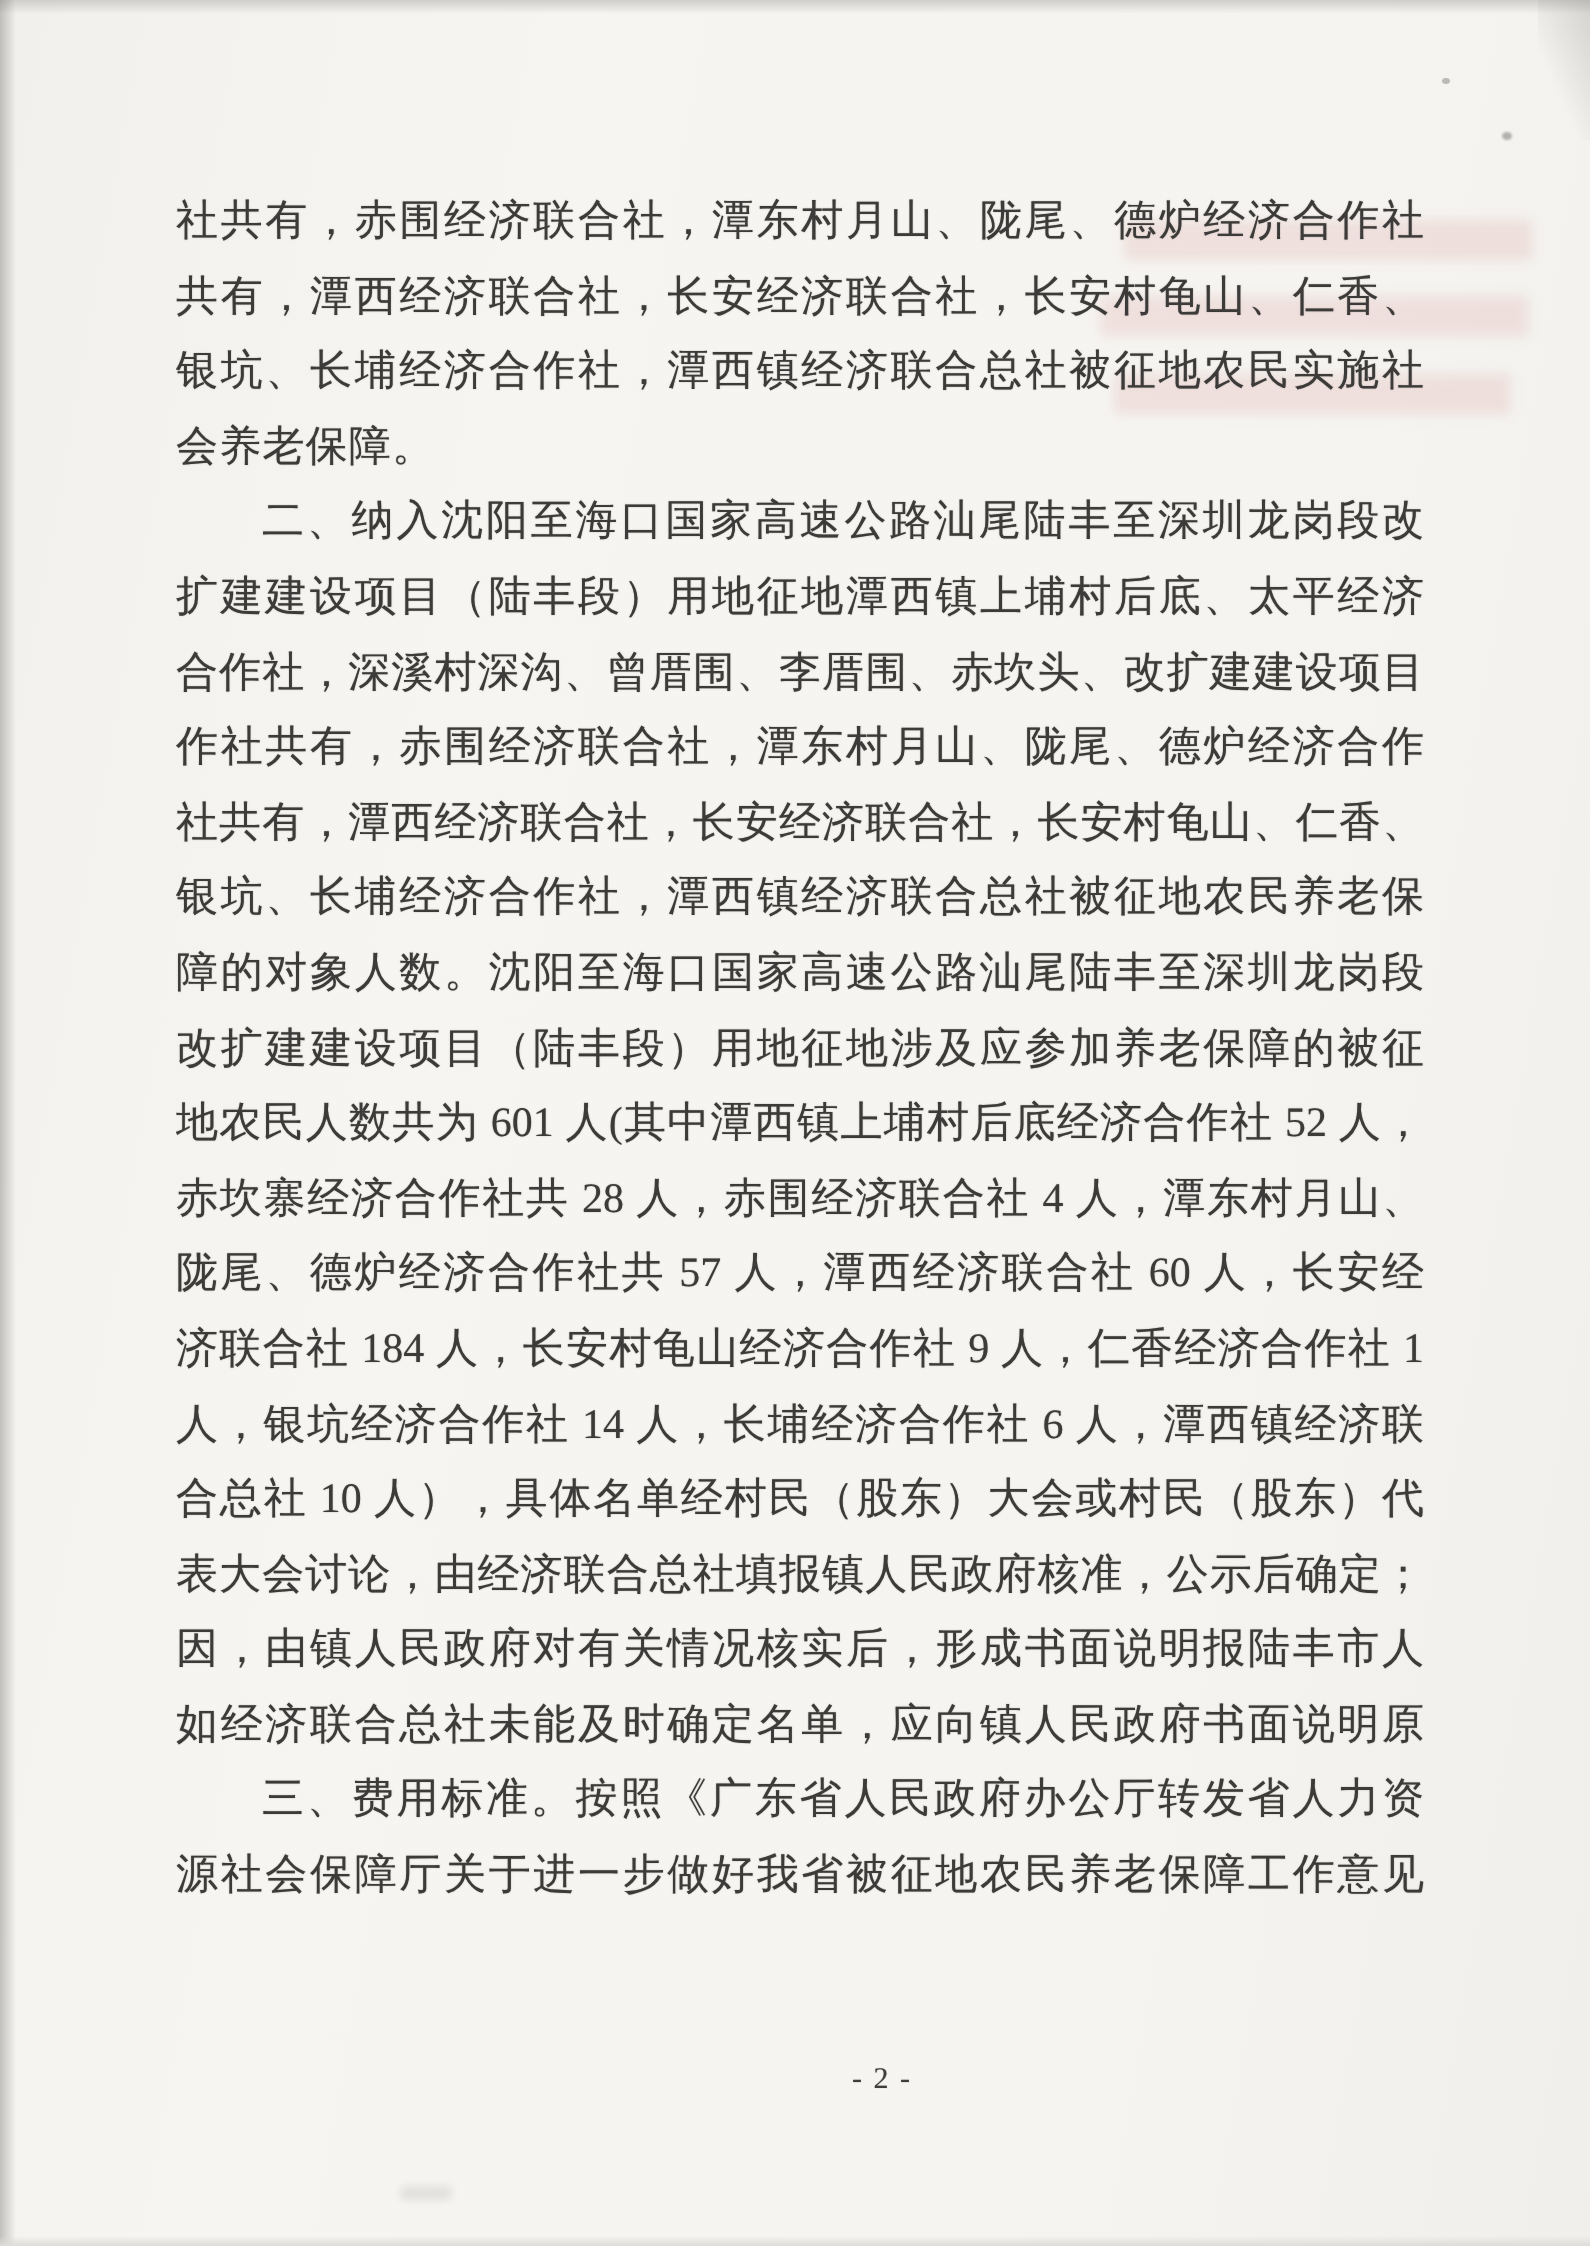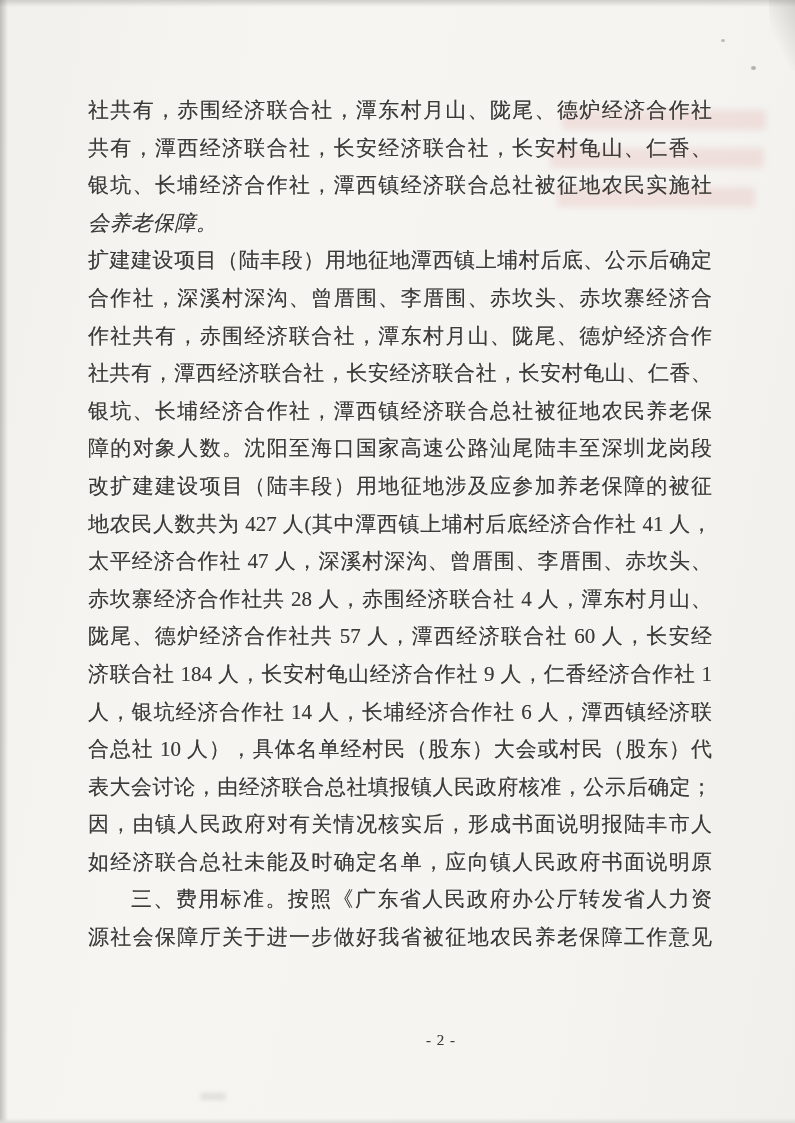--- a/index.html
+++ b/index.html
@@ -50,21 +50,21 @@
   }
   .line {
     height: 37.6px;
     line-height: 37.6px;
     font-size: 21px;
     text-align: justify;
     text-align-last: justify;
     overflow: hidden;
   }
   .line.indent { text-indent: 43px; }
-  .line.flush  { text-align: left; text-align-last: left; letter-spacing: 0.6px; font-style: italic; }
+  .line.flush  { text-align: left; text-align-last: left; letter-spacing: 0.6px; }
   .page-number {
     position: absolute; left: 426px; top: 1032px;
     font-size: 15px; letter-spacing: 1px; color: #3e3d3b;
     text-shadow: 0 0 0.5px rgba(62,61,59,0.5);
   }
 </style>
 </head>
 <body>
 
 <div class="page">
@@ -87,38 +87,38 @@
   <div class="text-block">
 
       <div class="line">社共有，赤围经济联合社，潭东村月山、陇尾、德炉经济合作社</div>
 
       <div class="line">共有，潭西经济联合社，长安经济联合社，长安村龟山、仁香、</div>
 
       <div class="line">银坑、长埔经济合作社，潭西镇经济联合总社被征地农民实施社</div>
 
       <div class="line flush">会养老保障。</div>
 
+      <div class="line indent">二、纳入沈阳至海口国家高速公路汕尾陆丰至深圳龙岗段改</div>
 
-      <div class="line">扩建建设项目（陆丰段）用地征地潭西镇上埔村后底、公示后确定</div>
+      <div class="line">扩建建设项目（陆丰段）用地征地潭西镇上埔村后底、太平经济</div>
 
-      <div class="line">合作社，深溪村深沟、曾厝围、李厝围、赤坎头、赤坎寨经济合</div>
+      <div class="line">合作社，深溪村深沟、曾厝围、李厝围、赤坎头、改扩建建设项目</div>
 
       <div class="line">作社共有，赤围经济联合社，潭东村月山、陇尾、德炉经济合作</div>
 
       <div class="line">社共有，潭西经济联合社，长安经济联合社，长安村龟山、仁香、</div>
 
       <div class="line">银坑、长埔经济合作社，潭西镇经济联合总社被征地农民养老保</div>
 
       <div class="line">障的对象人数。沈阳至海口国家高速公路汕尾陆丰至深圳龙岗段</div>
 
       <div class="line">改扩建建设项目（陆丰段）用地征地涉及应参加养老保障的被征</div>
 
-      <div class="line">地农民人数共为 427 人(其中潭西镇上埔村后底经济合作社 41 人，</div>
+      <div class="line">地农民人数共为 601 人(其中潭西镇上埔村后底经济合作社 52 人，</div>
 
-      <div class="line">太平经济合作社 47 人，深溪村深沟、曾厝围、李厝围、赤坎头、</div>
 
       <div class="line">赤坎寨经济合作社共 28 人，赤围经济联合社 4 人，潭东村月山、</div>
 
       <div class="line">陇尾、德炉经济合作社共 57 人，潭西经济联合社 60 人，长安经</div>
 
       <div class="line">济联合社 184 人，长安村龟山经济合作社 9 人，仁香经济合作社 1</div>
 
       <div class="line">人，银坑经济合作社 14 人，长埔经济合作社 6 人，潭西镇经济联</div>
 
       <div class="line">合总社 10 人），具体名单经村民（股东）大会或村民（股东）代</div>

